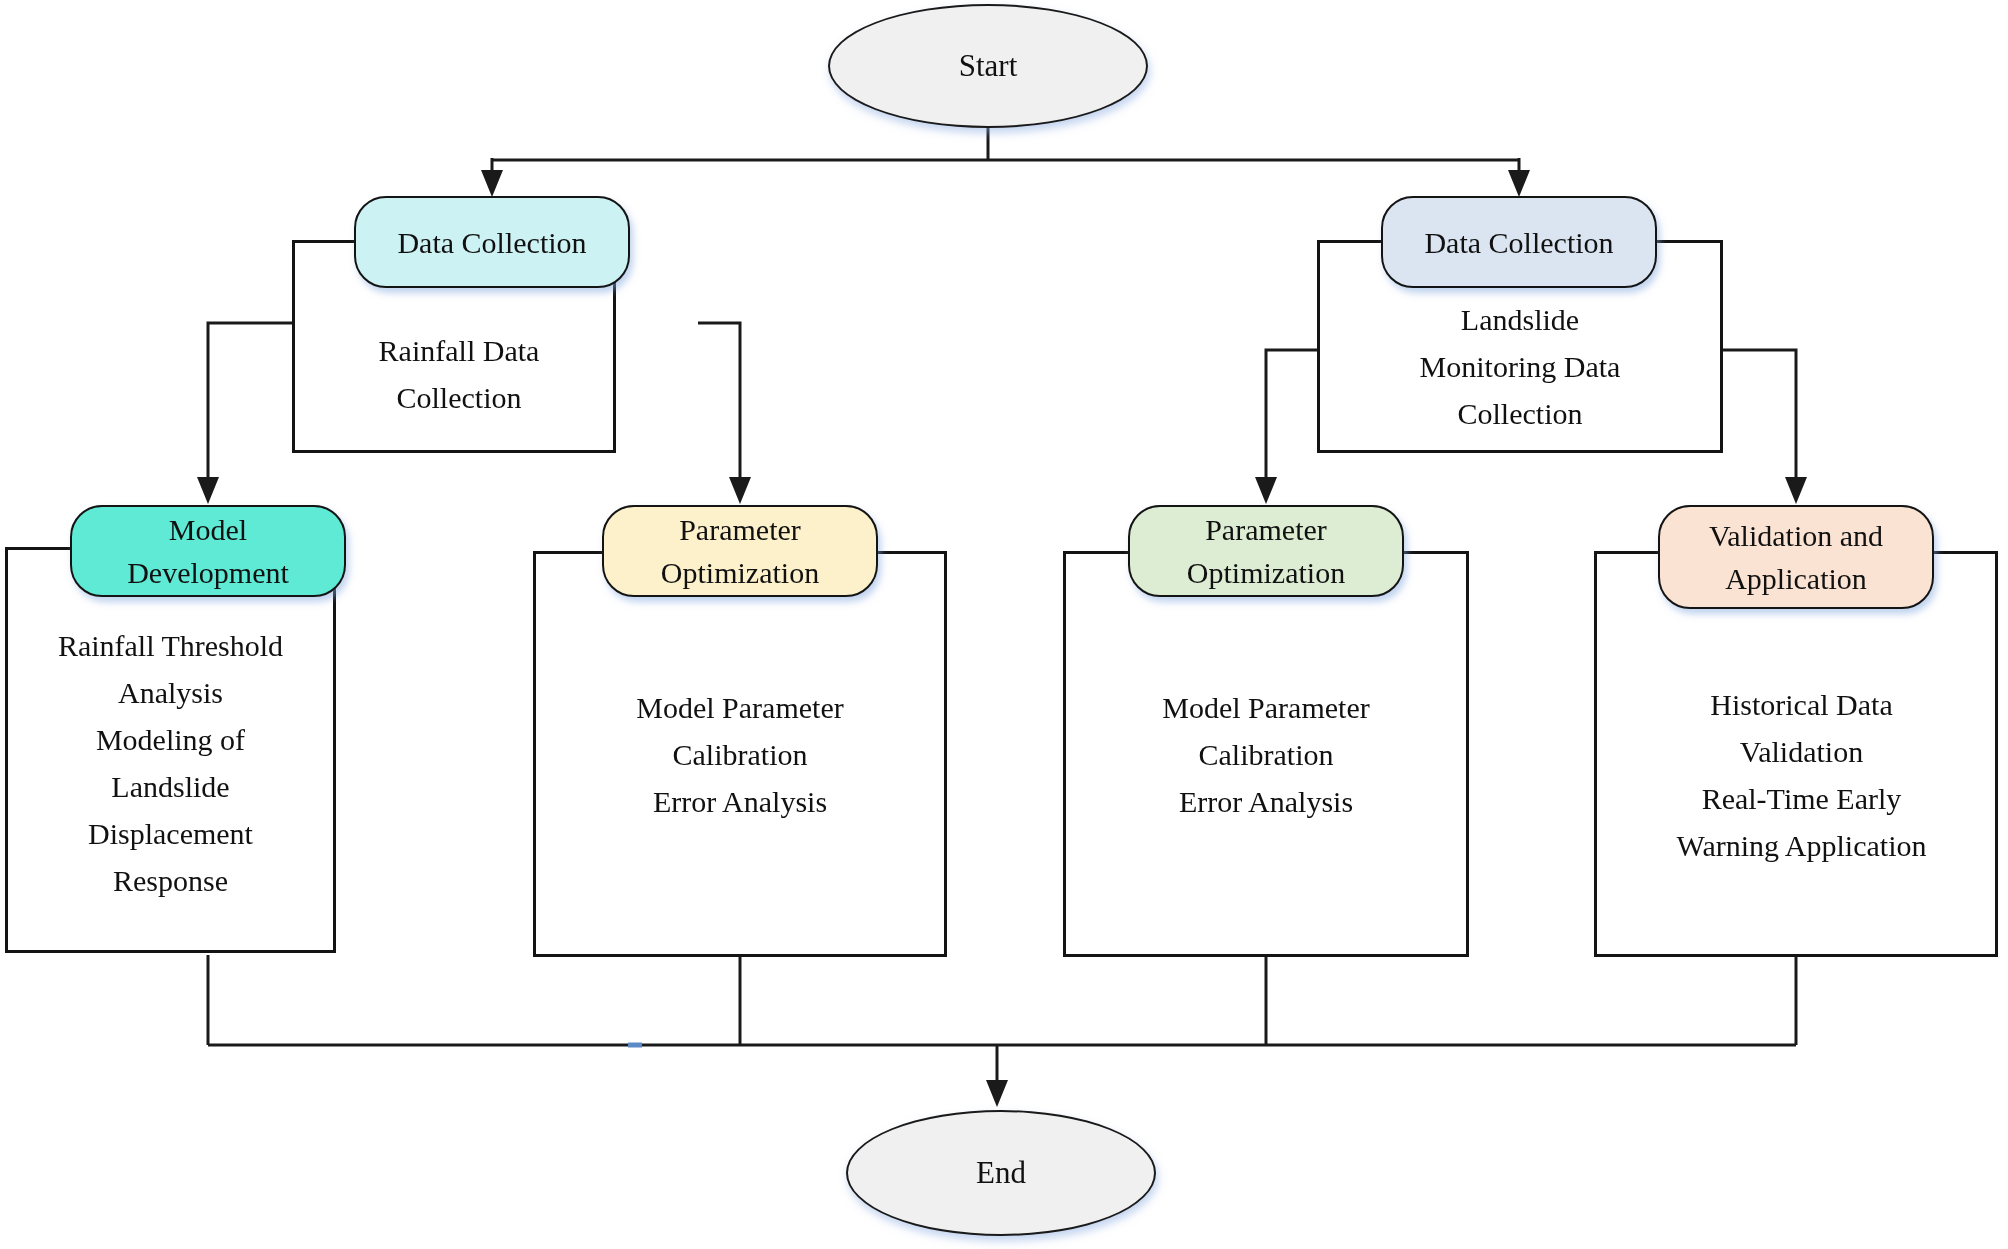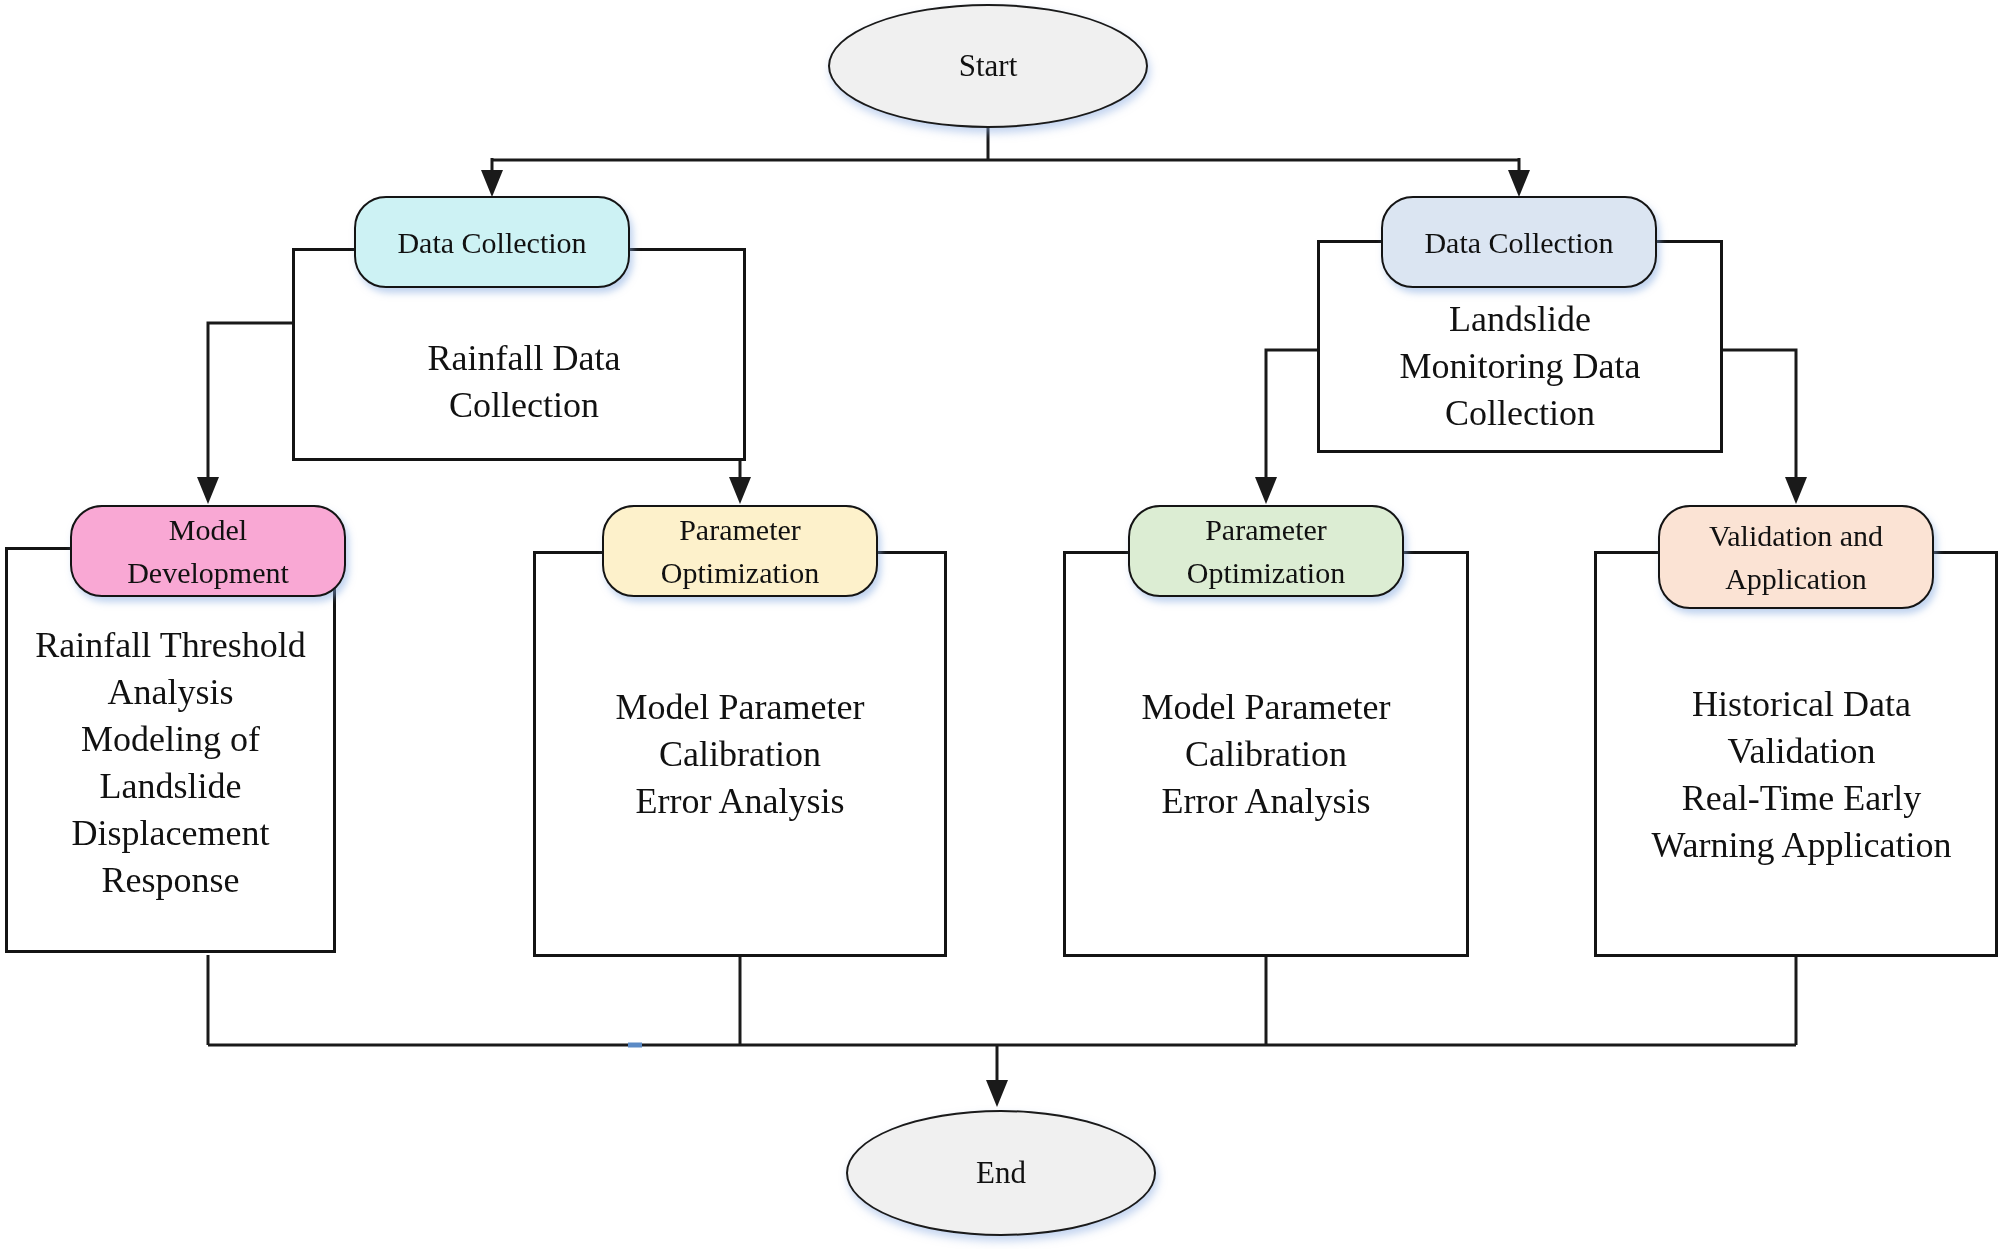--- a/index.html
+++ b/index.html
@@ -9,32 +9,32 @@
   }
   .connector-layer{position:absolute;left:0;top:0;width:2008px;height:1249px;z-index:0;pointer-events:none;}
   .node{position:absolute;box-sizing:border-box;display:flex;align-items:center;justify-content:center;text-align:center;}
   .terminator{
     border:2.5px solid #1a1a1a;border-radius:50%;background:#f0f0f0;
     font-size:31px;z-index:1;
     box-shadow:2px 5px 8px rgba(135,170,225,0.5);
   }
   .whitebox{
     border:3px solid #141414;background:#ffffff;z-index:1;
-    font-size:36px;line-height:47px;white-space:pre-line;
+    font-size:30px;line-height:47px;white-space:pre-line;
   }
   .badge{
     border:2.5px solid #141414;border-radius:32px;z-index:2;
     font-size:30px;line-height:43px;white-space:pre-line;
     box-shadow:3px 5px 7px rgba(130,168,224,0.5);
   }
   
   .start{left:828px;top:4px;width:320px;height:124px;}
   .end{left:846px;top:1110px;width:310px;height:126px;}
   
-  .box-a1{left:292px;top:248px;width:454px;height:213px;padding-top:55px;padding-left:10px;}
+  .box-a1{left:292px;top:240px;width:324px;height:213px;padding-top:55px;padding-left:10px;}
   .box-a2{left:1317px;top:240px;width:406px;height:213px;padding-top:40px;}
   
   .box-b1{left:5px;top:547px;width:331px;height:406px;padding-top:26px;}
   .box-b2{left:533px;top:551px;width:414px;height:406px;}
   .box-b3{left:1063px;top:551px;width:406px;height:406px;}
   .box-b4{left:1594px;top:551px;width:404px;height:406px;padding-top:42px;padding-left:11px;}
   
   .badge-t1{left:354px;top:196px;width:276px;height:92px;}
   .badge-t2{left:1381px;top:196px;width:276px;height:92px;}
   .badge-s1{left:70px;top:505px;width:276px;height:92px;}
@@ -102,21 +102,21 @@
   <div class="node whitebox box-b3">Model Parameter
 Calibration
 Error Analysis</div>
   <div class="node whitebox box-b4">Historical Data
 Validation
 Real-Time Early
 Warning Application</div>
 
   <div class="node badge badge-t1" style="background-color: rgb(205, 242, 244);">Data Collection</div>
   <div class="node badge badge-t2" style="background-color: rgb(219, 229, 242);">Data Collection</div>
-  <div class="node badge badge-s1" style="background-color: #f9a8d4;">Model
+  <div class="node badge badge-s1" style="background-color: #5eead4;">Model
 Development</div>
   <div class="node badge badge-s2" style="background-color: rgb(253, 241, 203);">Parameter
 Optimization</div>
   <div class="node badge badge-s3" style="background-color: rgb(220, 237, 211);">Parameter
 Optimization</div>
   <div class="node badge badge-s4" style="background-color: rgb(251, 227, 212);">Validation and
 Application</div>
 
 </div>
 

